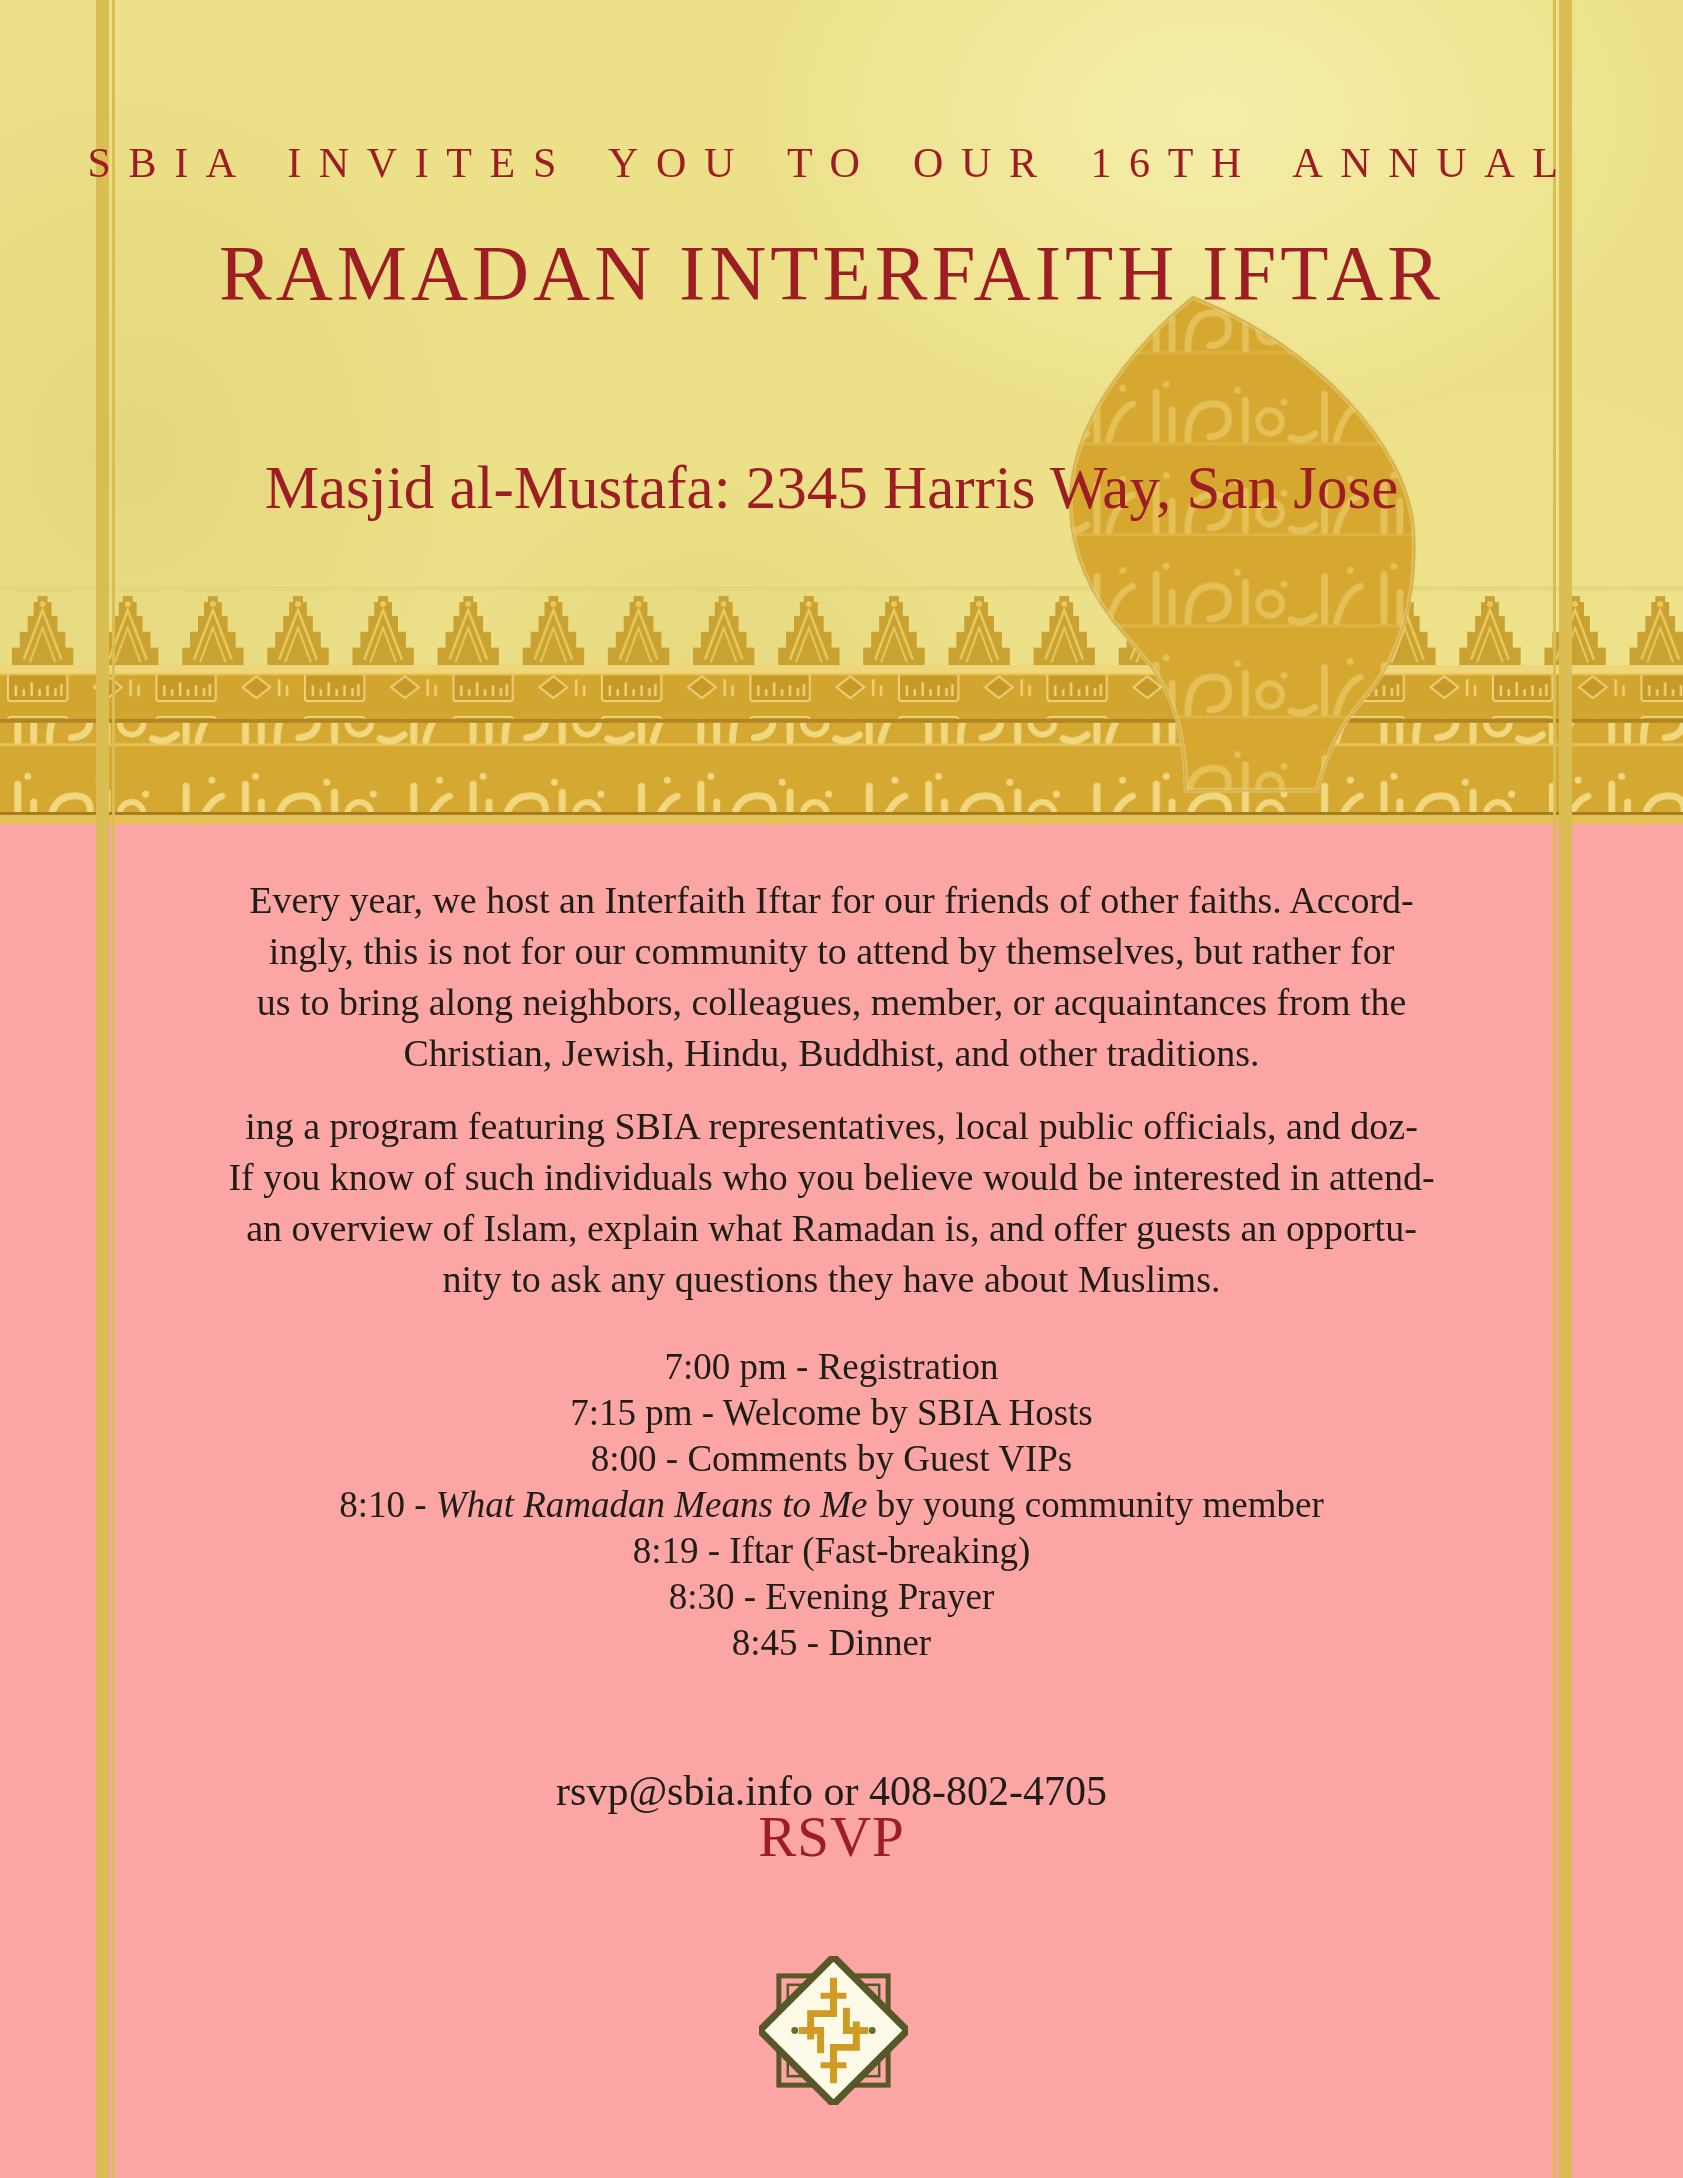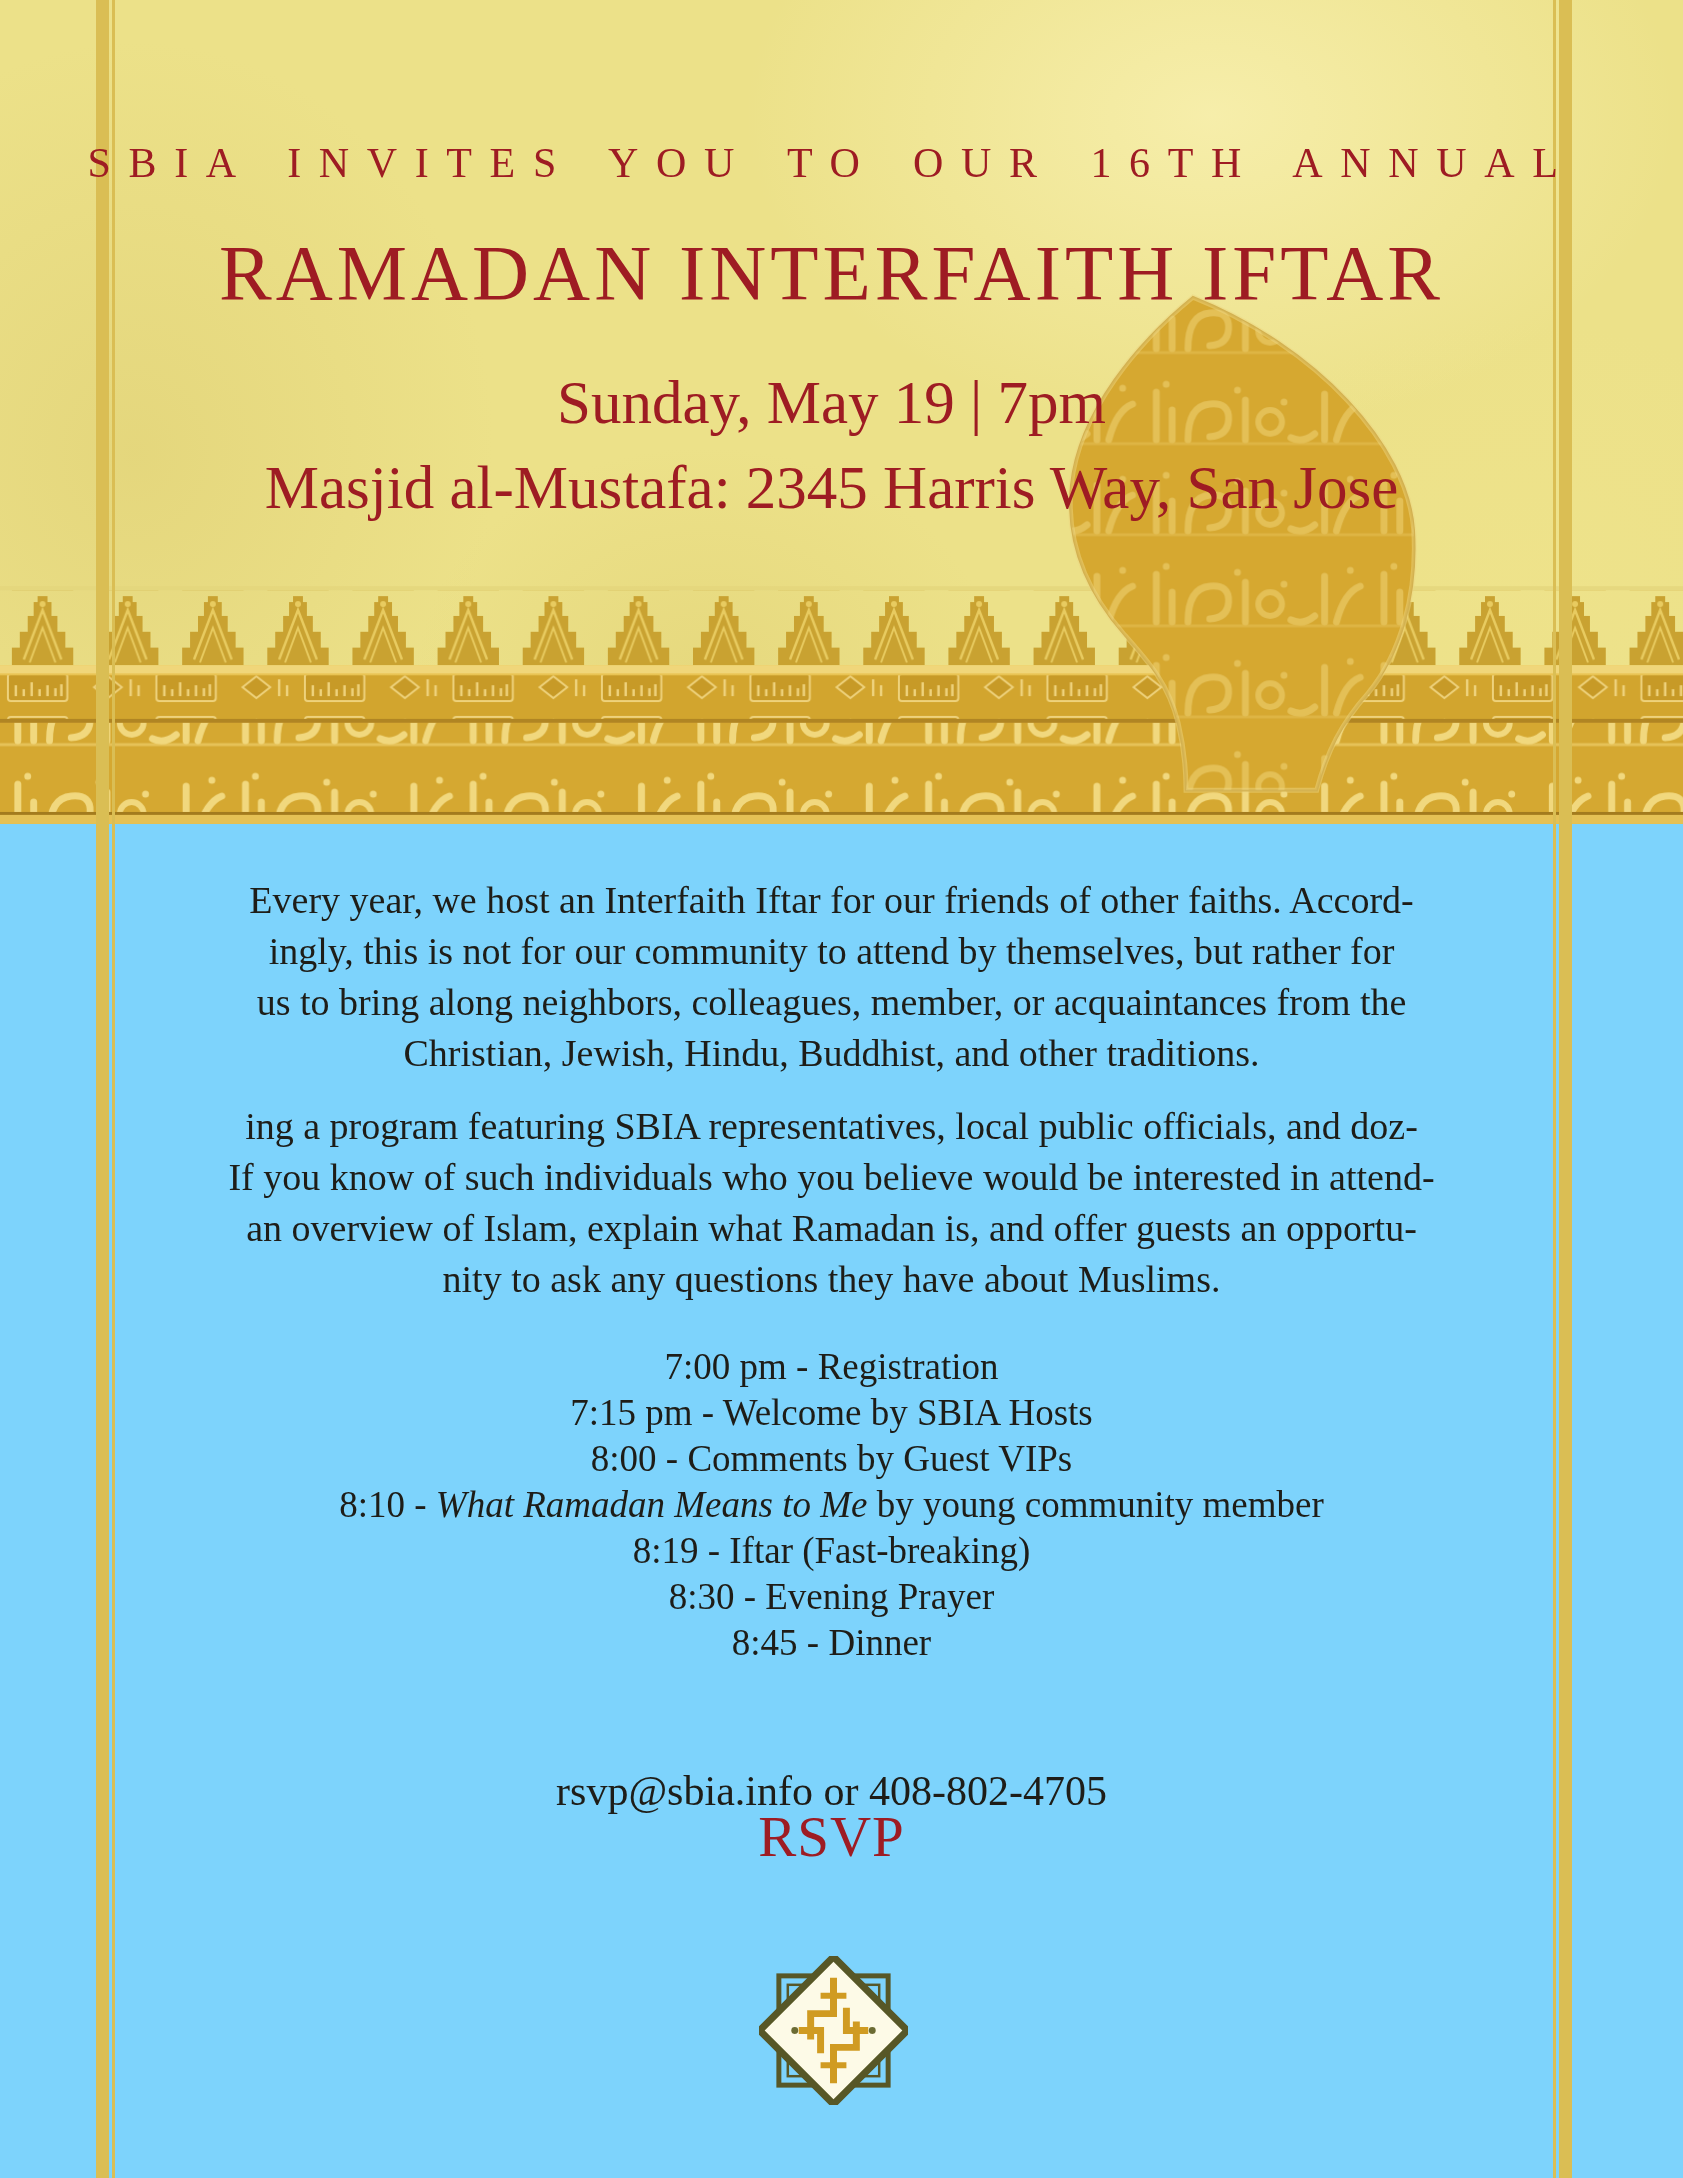--- a/index.html
+++ b/index.html
@@ -1,19 +1,19 @@
 <!DOCTYPE html>
 <html><head>
 <meta charset="utf-8">
 <title>Ramadan Interfaith Iftar</title>
 <style>
   html,body{margin:0;padding:0;background:#888;}
   .page{
     position:relative; width:1683px; height:2178px; overflow:hidden;
-    background:#7dd3fc;
+    background:#fca5a5;
     font-family:"Liberation Serif","DejaVu Serif",serif;
   }
   
   .top-bg{
     position:absolute; left:0; top:0; width:1683px; height:824px;
     background:
       radial-gradient(ellipse 752px 515px at 72% 14%, rgba(248,240,176,.85), rgba(248,240,176,0) 62%),
       radial-gradient(ellipse 554px 634px at 8% 55%, rgba(222,206,114,.55), rgba(222,206,114,0) 65%),
       radial-gradient(ellipse 416px 327px at 42% 82%, rgba(226,211,118,.6), rgba(226,211,118,0) 70%),
       radial-gradient(ellipse 495px 376px at 90% 70%, rgba(240,228,140,.5), rgba(240,228,140,0) 70%),
@@ -117,21 +117,20 @@
     </g>
   </svg>
 
   <div class="rule thick l-thick"></div>
   <div class="rule thin l-thin"></div>
   <div class="rule thin r-thin"></div>
   <div class="rule thick r-thick"></div>
 
   <div class="centered eyebrow red">SBIA INVITES YOU TO OUR 16TH ANNUAL</div>
   <div class="centered title red">RAMADAN INTERFAITH IFTAR</div>
-  <div class="centered datetime red">Sunday, May 19 | 7pm</div>
   <div class="centered venue red">Masjid al-Mustafa: 2345 Harris Way, San Jose</div>
 
   <div class="centered bodytext para1">
     <div>Every year, we host an Interfaith Iftar for our friends of other faiths.  Accord-</div>
     <div>ingly, this is not for our community to attend by themselves, but rather for</div>
     <div>us to bring along neighbors, colleagues, member, or acquaintances from the</div>
     <div>Christian, Jewish, Hindu, Buddhist, and other traditions.</div>
   </div>
 
   <div class="centered bodytext para2">

